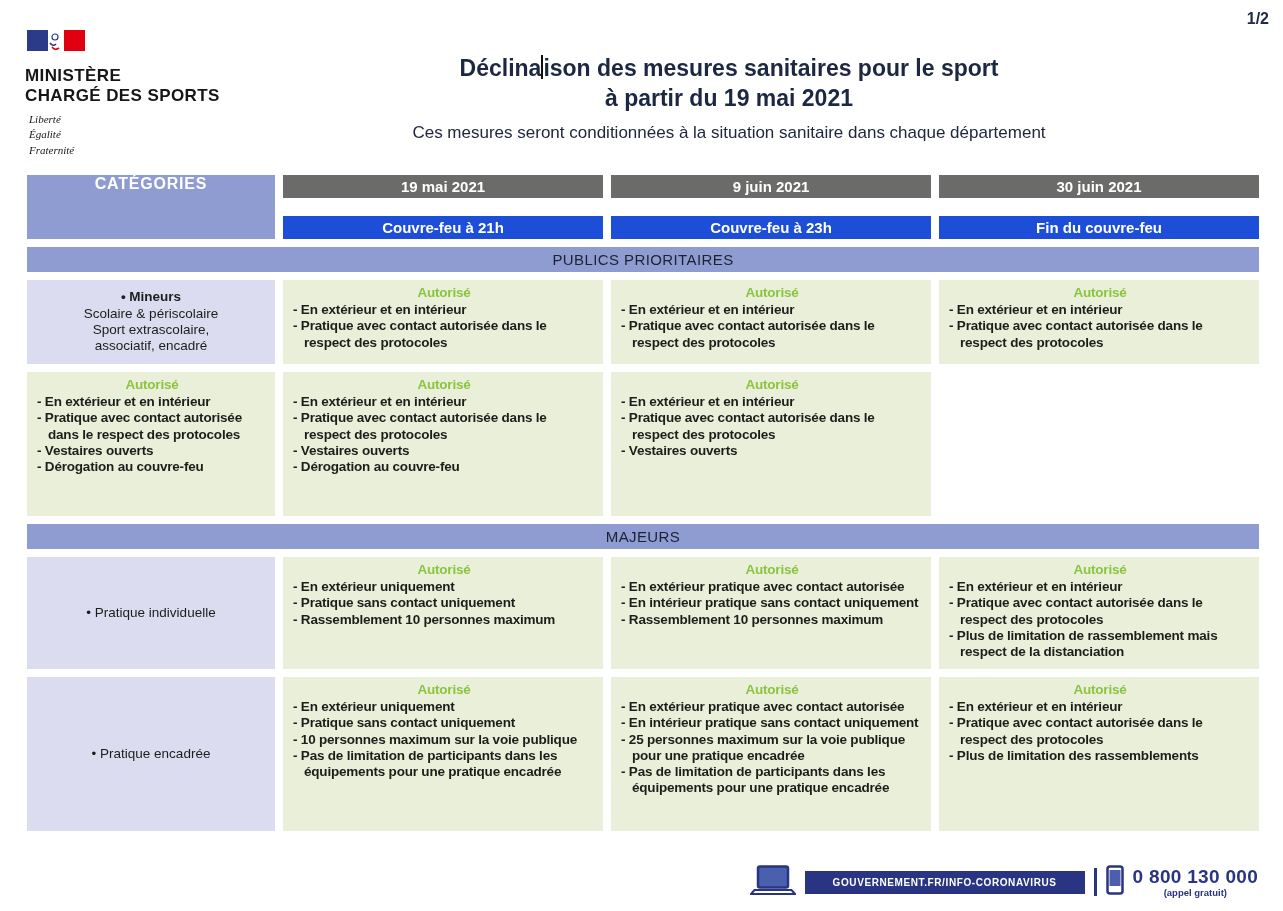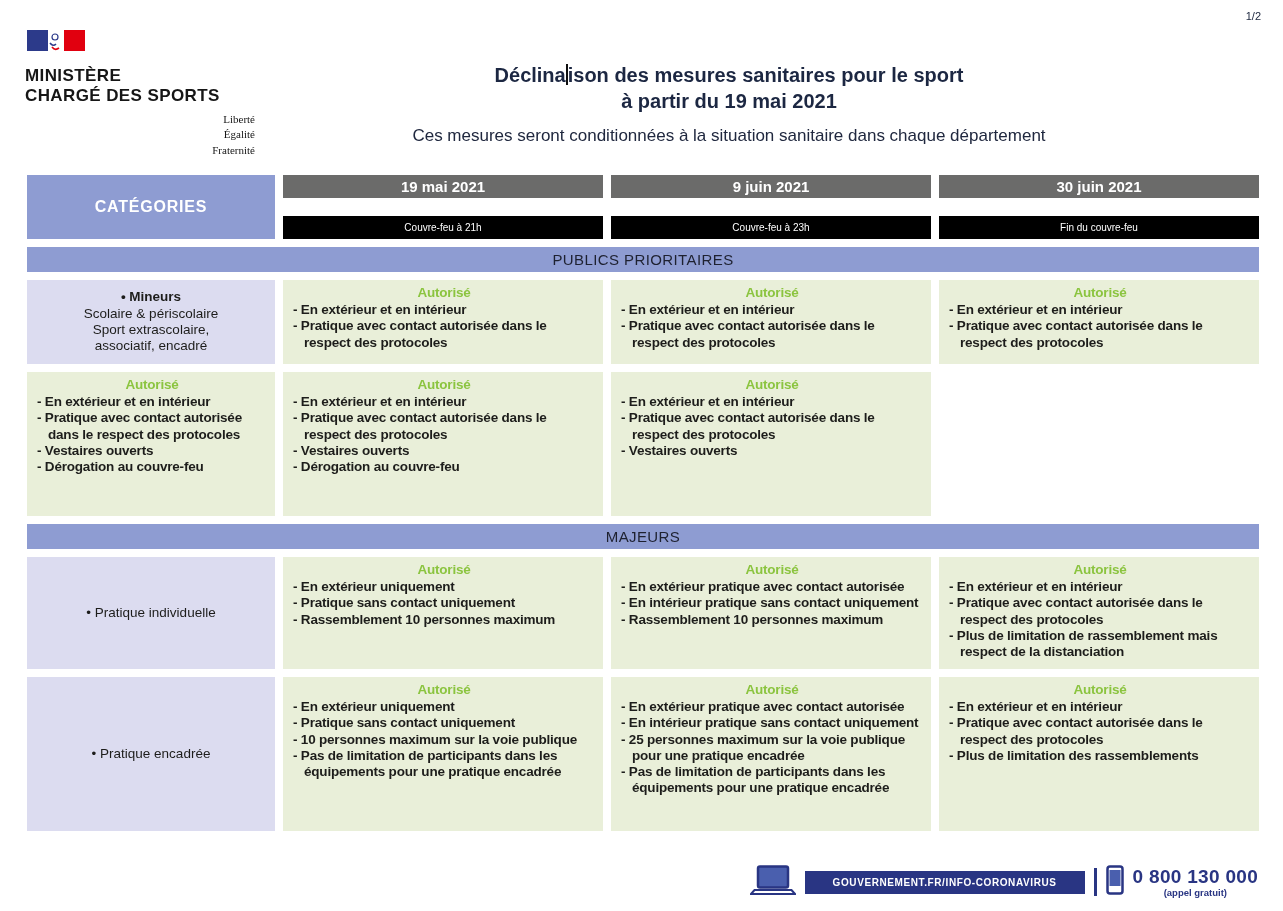--- a/index.html
+++ b/index.html
@@ -1,48 +1,48 @@
 <!DOCTYPE html>
 <html lang="fr"><head>
 <meta charset="utf-8">
 <style>
   html,body{margin:0;padding:0;}
   body{
     width:1283px;height:911px;position:relative;background:#ffffff;
     font-family:"Liberation Sans", sans-serif;color:#1d1d1b;overflow:hidden;
   }
   
-  .page-num{position:absolute;top:10px;right:22px;font-size:11px;font-weight:normal;color:#212b42;}
+  .page-num{position:absolute;top:10px;right:14px;font-size:16px;font-weight:bold;color:#212b42;}
   .logo{position:absolute;top:30px;left:25px;width:230px;}
   .logo .flag{display:block;margin-left:2px;margin-bottom:6px;}
   .logo .ministry{font-size:17px;font-weight:bold;letter-spacing:.4px;line-height:1.15;color:#161616;}
-  .logo .motto{margin-top:7px;margin-left:4px;font-family:"Liberation Serif", serif;font-size:11px;line-height:1.4;color:#161616;text-align:right;}
+  .logo .motto{margin-top:7px;margin-left:4px;font-family:"Liberation Serif", serif;font-style:italic;font-size:11px;line-height:1.4;color:#161616;}
   .titles{position:absolute;top:50px;left:185px;right:10px;text-align:center;}
-  .title{font-size:20px;font-weight:bold;color:#1c2742;line-height:1.3;margin:12px;}
+  .title{font-size:23px;font-weight:bold;color:#1c2742;line-height:1.3;margin:4px;}
   .caret{display:inline-block;width:2px;height:1.05em;background:#101010;vertical-align:-3px;}
   .subtitle{margin-top:9px;font-size:17px;color:#20283f;}
   
   .table{
     position:absolute;top:175px;left:27px;width:1232px;
     display:grid;grid-template-columns:248px 1fr 1fr 1fr;
     grid-template-rows:64px 25px 84px 144px 25px 112px 154px;
     gap:8px;
   }
   .cat-header{
-    background:#8e9cd2;color:#ffffff;display:flex;align-items:center;justify-content:center;
+    background:#8e9cd2;color:#ffffff;display:flex;justify-content:center;
     font-size:16px;font-weight:bold;letter-spacing:.8px;
   }
   .col-header{display:flex;flex-direction:column;gap:18px;}
   .col-header .date{
     flex:1;background:#6b6b6a;color:#fff;display:flex;align-items:center;justify-content:center;
     font-size:15px;font-weight:bold;
   }
   .col-header .curfew{
-    flex:1;background:#000000;color:#fff;display:flex;align-items:center;justify-content:center;
-    font-size:10px;font-weight:normal;
+    flex:1;background:#1d4ed8;color:#fff;display:flex;align-items:center;justify-content:center;
+    font-size:15px;font-weight:bold;
   }
   .band{
     grid-column:1/-1;background:#8e9cd2;color:#1e2130;
     display:flex;align-items:center;justify-content:center;
     font-size:15px;font-weight:normal;letter-spacing:.4px;
   }
   .cat-cell{
     background:#dcdcf0;display:flex;flex-direction:column;justify-content:center;
     text-align:center;padding:4px 16px;font-size:13.5px;line-height:1.22;color:#1d1d1b;
   }

